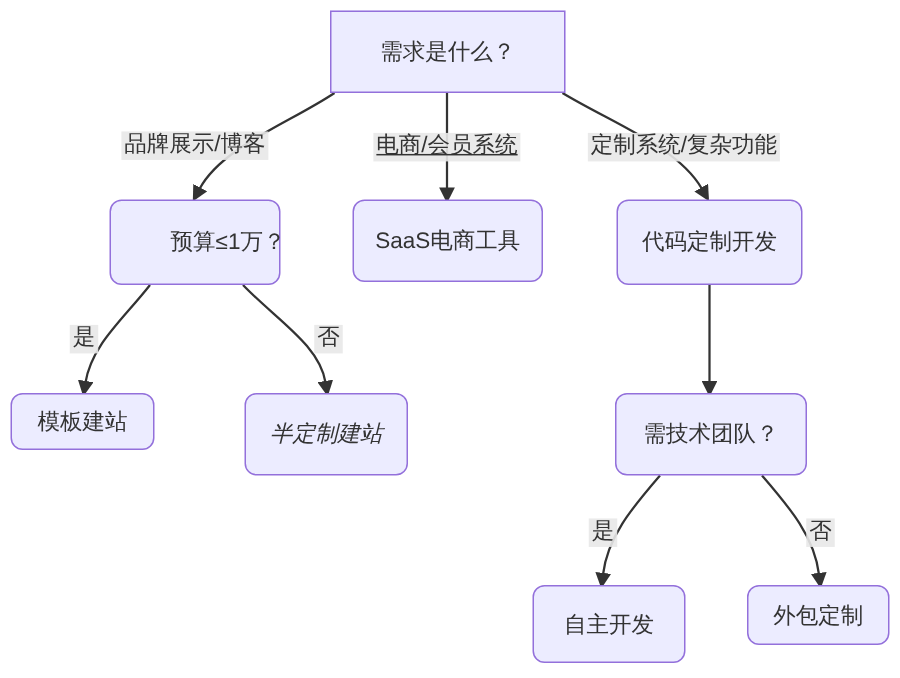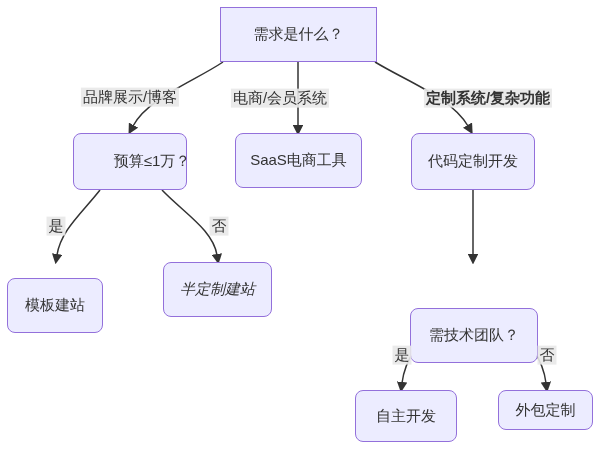--- a/index.html
+++ b/index.html
@@ -79,35 +79,35 @@
   </svg>
 
   <div class="node sharp" style="left:220px; top:7px; width:157px; height:55px;">需求是什么？</div>
 
   <div class="node" style="left:73px; top:133px; width:114px; height:57px;padding-left:44px;">预算≤1万？</div>
 
   <div class="node" style="left:411px; top:133px; width:124px; height:57px;">代码定制开发</div>
 
   <div class="node" style="left:235px; top:133px; width:127px; height:55px;">SaaS电商工具</div>
 
-  <div class="node" style="left:7px; top:262px; width:96px; height:55px;margin-top:16px;">模板建站</div>
+  <div class="node" style="left:7px; top:262px; width:96px; height:38px;">模板建站</div>
 
   <div class="node" style="left:163px; top:262px; width:109px; height:55px;font-style:italic;">半定制建站</div>
 
-  <div class="node" style="left:410px; top:262px; width:128px; height:55px;margin-top:46px;">需技术团队？</div>
+  <div class="node" style="left:410px; top:262px; width:128px; height:55px;">需技术团队？</div>
 
   <div class="node" style="left:355px; top:390px; width:102px; height:52px;">自主开发</div>
 
   <div class="node" style="left:498px; top:390px; width:95px; height:40px;">外包定制</div>
 
   <div class="edge-label" style="left:130px; top:97px;">品牌展示/博客</div>
 
-  <div class="edge-label" style="left:280px; top:98px;">电商/会员系统</div>
+  <div class="edge-label" style="left:298px; top:98px;text-decoration:underline;">电商/会员系统</div>
 
-  <div class="edge-label" style="left:488px; top:98px;font-weight:bold;">定制系统/复杂功能</div>
+  <div class="edge-label" style="left:456px; top:98px;">定制系统/复杂功能</div>
 
   <div class="edge-label" style="left:56px; top:226px;">是</div>
 
   <div class="edge-label" style="left:219px; top:226px;">否</div>
 
   <div class="edge-label" style="left:402px; top:355px;">是</div>
 
   <div class="edge-label" style="left:547px; top:355px;">否</div>
 
 </div>

